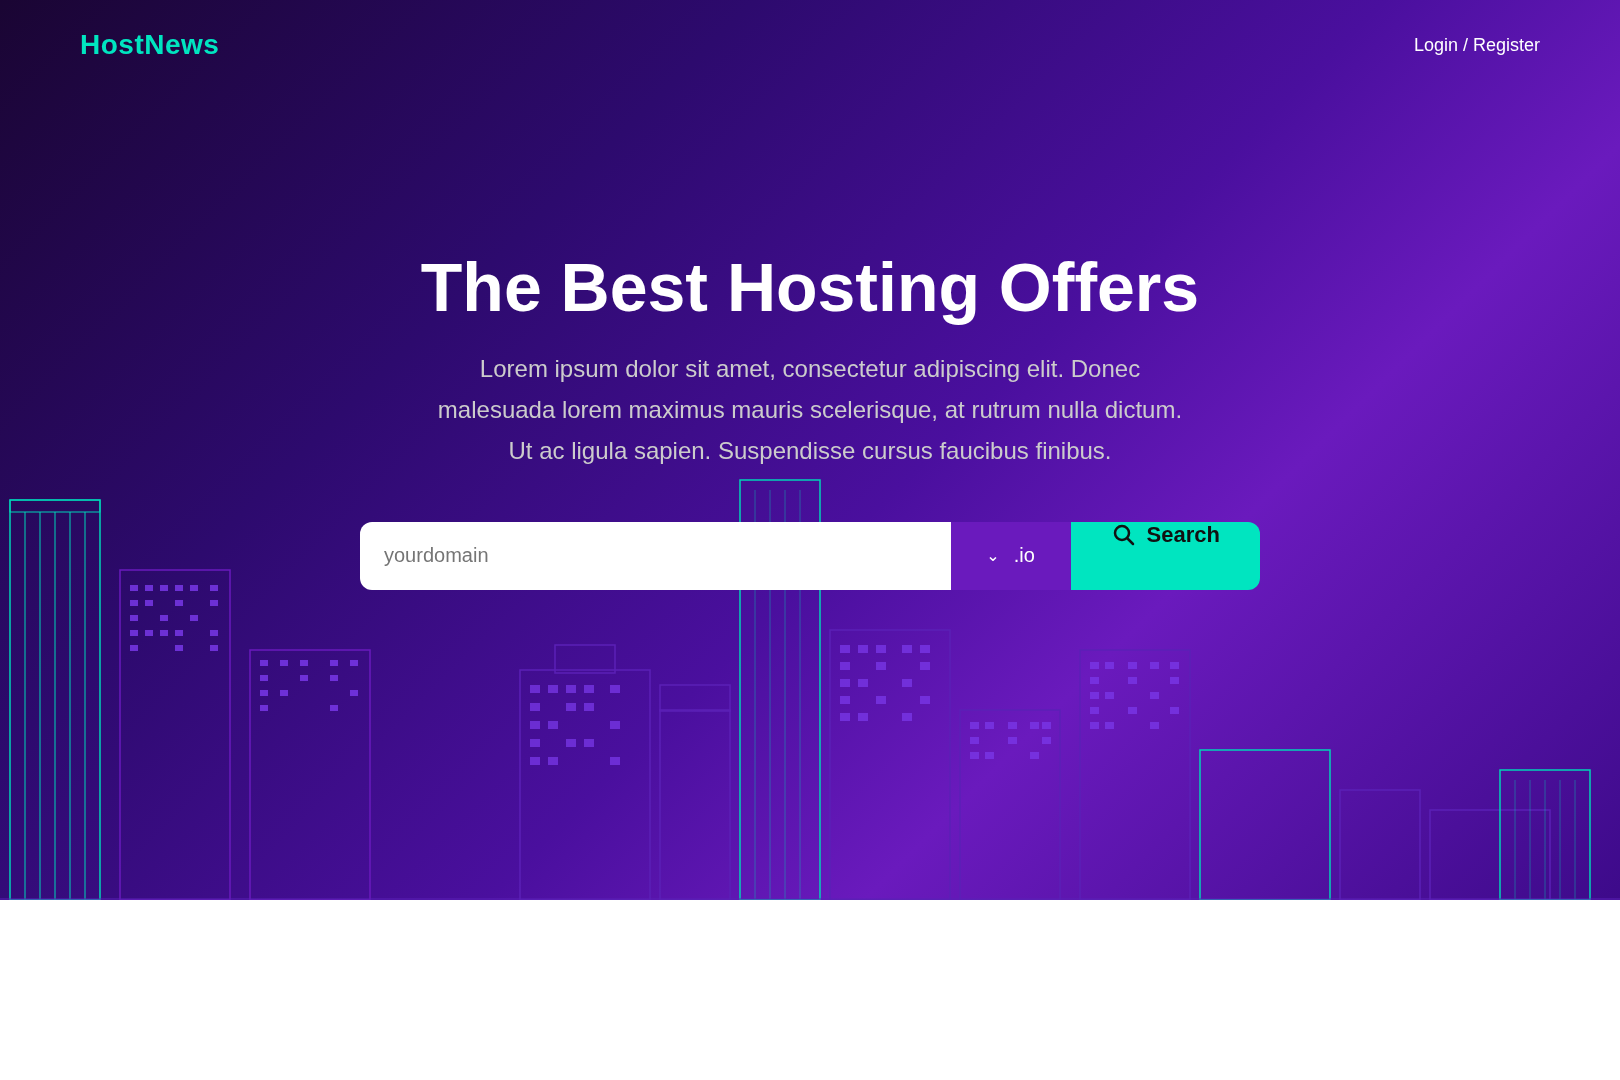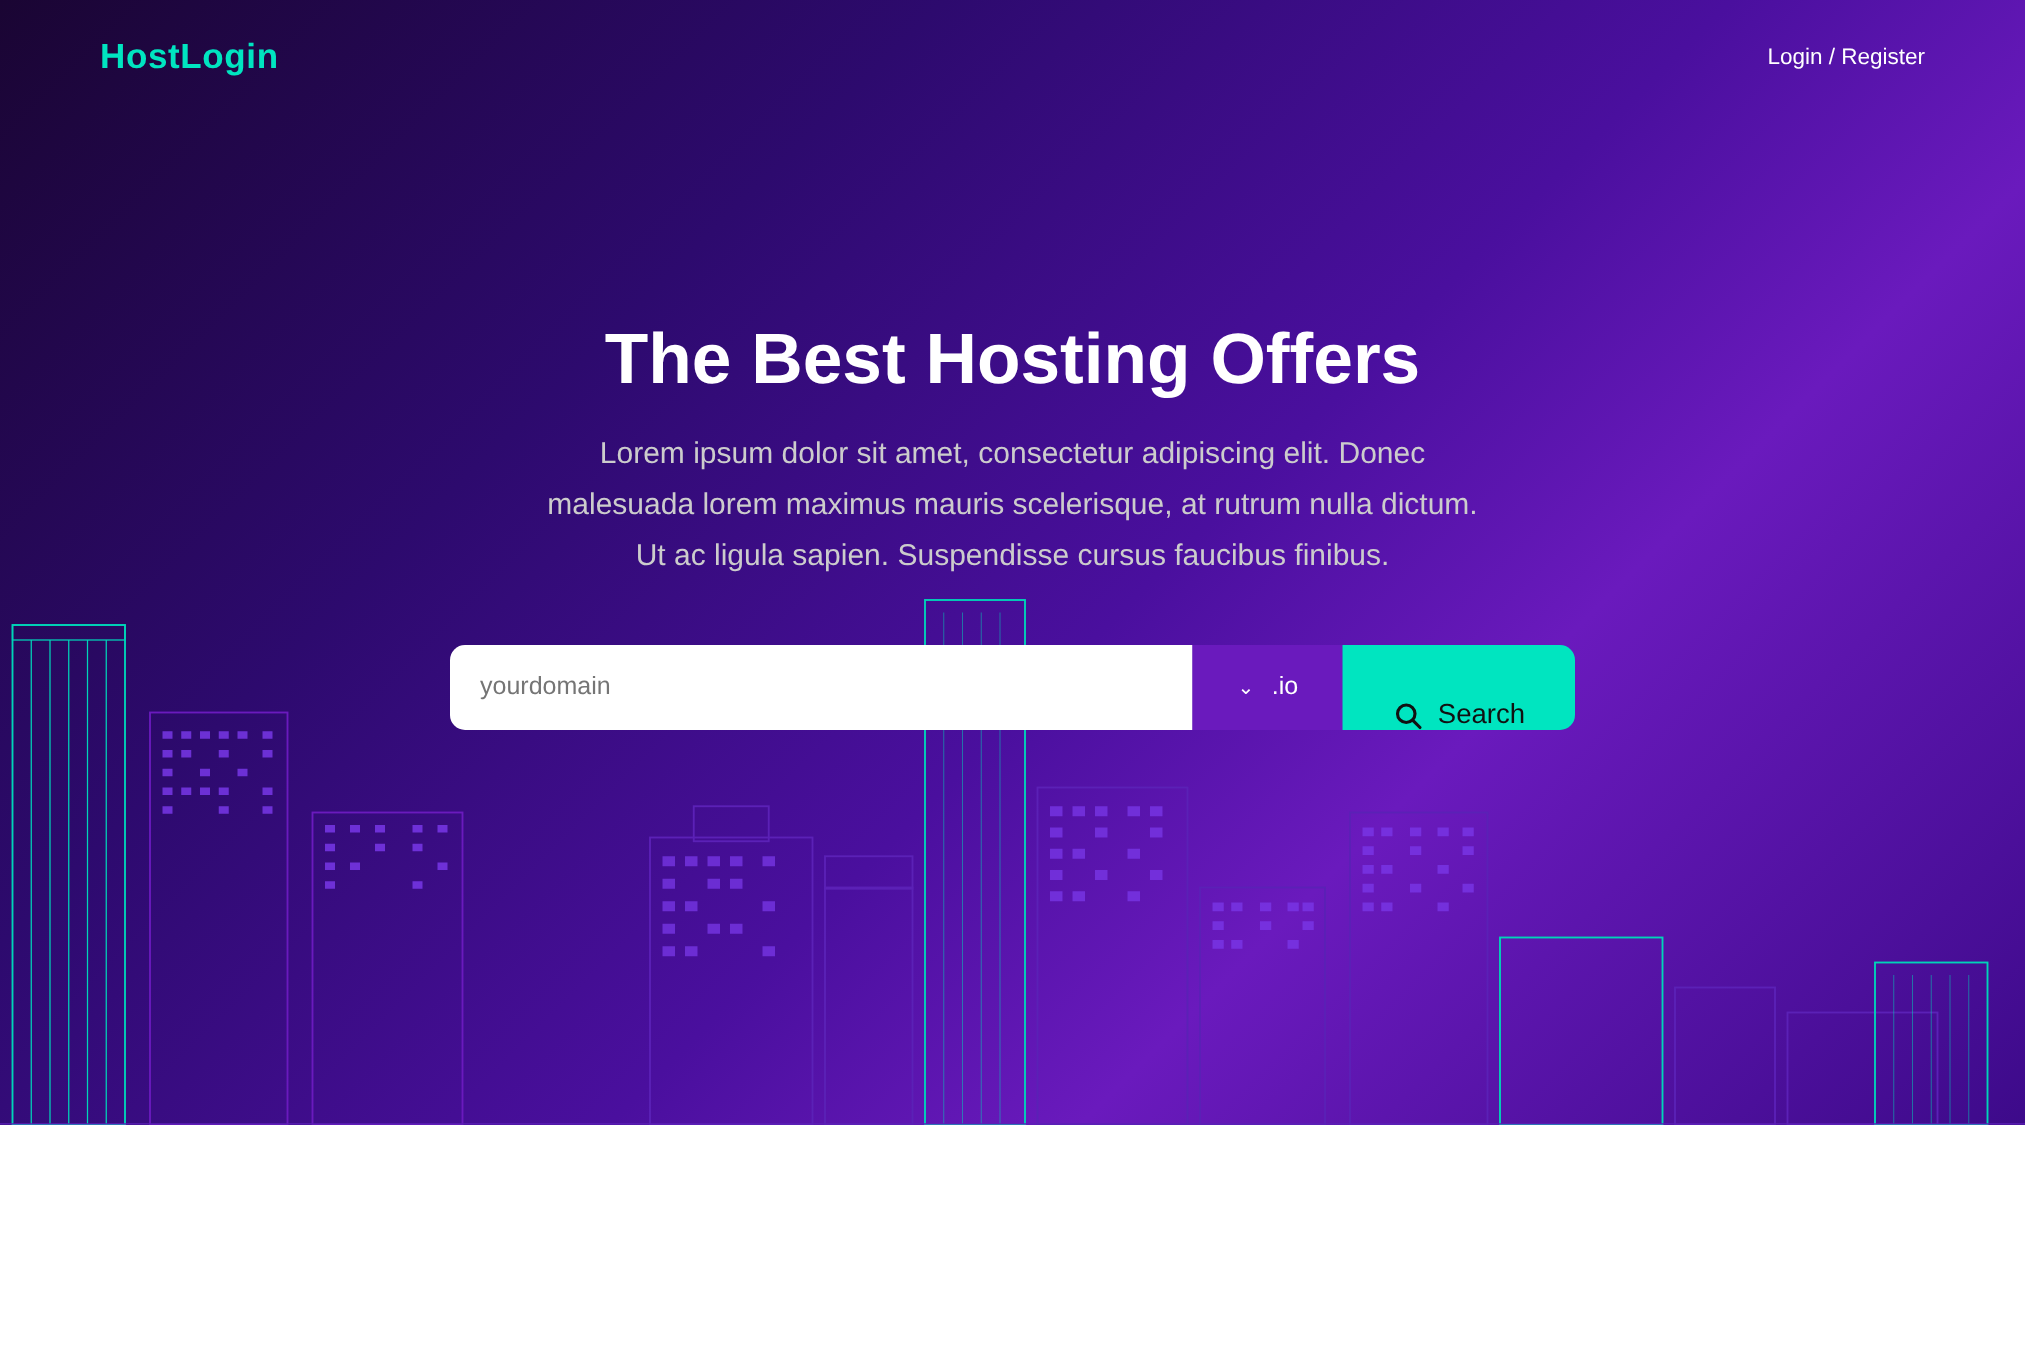--- a/index.html
+++ b/index.html
@@ -70,21 +70,21 @@
     }
 
     .hero-content {
       position: relative;
       z-index: 5;
       text-align: center;
       margin-top: -60px;
     }
 
     .hero-title {
-      font-size: 57px;
+      font-size: 68px;
       font-weight: 800;
       color: #fff;
       margin-bottom: 24px;
       line-height: 1.1;
     }
 
     .hero-subtitle {
       font-size: 24px;
       color: #ccc;
       max-width: 760px;
@@ -134,25 +134,25 @@
       justify-content: center;
     }
 
     .search-btn {
       height: 100%;
       background: #00e5c0;
       border: none;
       border-radius: 0 12px 12px 0;
       padding: 0 40px;
       font-size: 22px;
-      font-weight: 400;
+      font-weight: 700;
       color: #111;
       cursor: pointer;
       display: flex;
-      align-items: flex-end;
+      align-items: flex-start;
       gap: 12px;
     }
 
     .search-icon-svg {
       width: 24px;
       height: 24px;
     }
 
     
     .bottom-white {
@@ -161,21 +161,21 @@
       width: 100%;
     }
   </style>
 </head>
 <body>
 
 <div class="hero">
 
   <nav class="navbar">
     <div class="logo">
-      <span>Host</span><span style="color:#00e5c0;">Login</span>
+      <span>Host</span><span style="color:#00e5c0;">News</span>
     </div>
     <a href="#" class="nav-auth">Login / Register</a>
   </nav>
 
   <div class="hero-content">
     <h1 class="hero-title">The Best Hosting Offers</h1>
     <p class="hero-subtitle">Lorem ipsum dolor sit amet, consectetur adipiscing elit. Donec malesuada lorem maximus mauris scelerisque, at rutrum nulla dictum. Ut ac ligula sapien. Suspendisse cursus faucibus finibus.</p>
 
     <div class="search-bar">
       <div class="search-input-wrapper">

